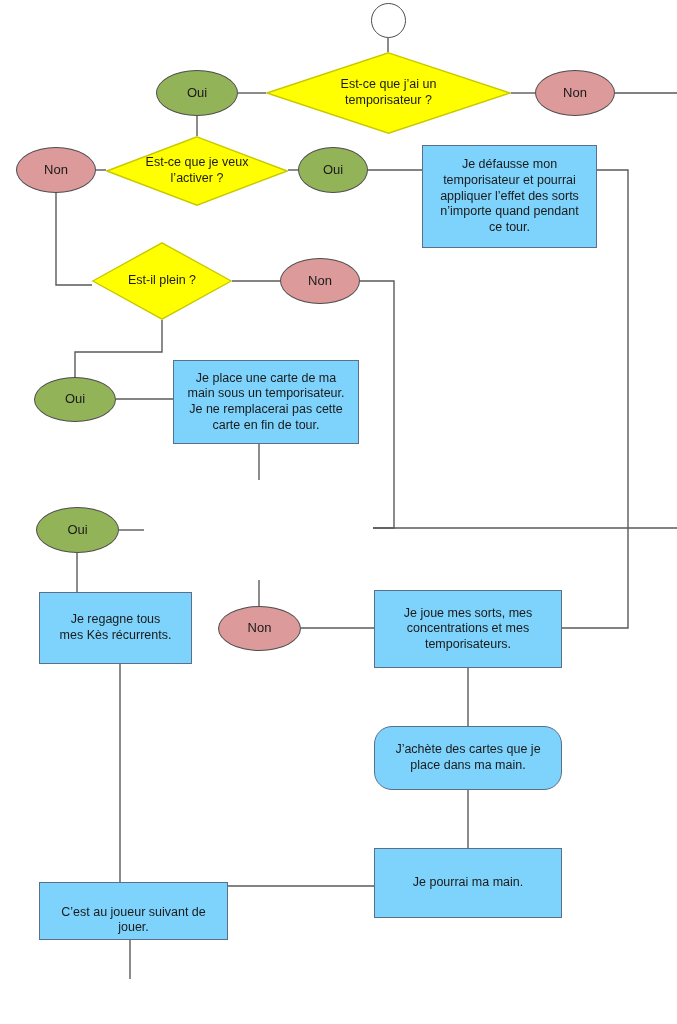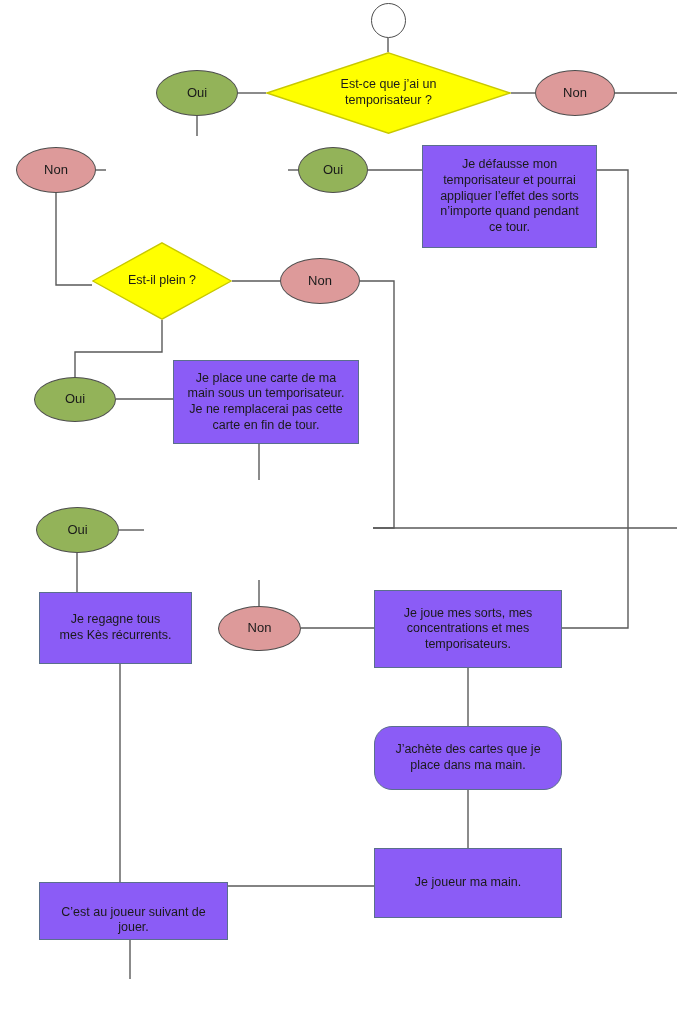--- a/index.html
+++ b/index.html
@@ -39,21 +39,21 @@
     display: block;
     width: 100%;
     white-space: pre-line;
   }
   .terminator {
     border: 1.3px solid #4d4d4d;
     border-radius: 50%;
     background: #ffffff;
   }
   .process {
-    background: #8b5cf6;
+    background: #7dd3fc;
     border: 1.3px solid #5a6f8c;
     font-size: 12.5px;
     padding: 3px 6px;
   }
   .decision {
     background: transparent;
     font-size: 12.5px;
   }
   .decision .dshape {
     position: absolute;
@@ -144,20 +144,27 @@
   </div>
 
   <div class="node ellipse yes" style="left:140px; top:70px; width:82px; height:46px;">
     <span class="lbl">Oui</span>
   </div>
 
   <div class="node ellipse no" style="left:519px; top:70px; width:80px; height:46px;">
     <span class="lbl">Non</span>
   </div>
 
+  <div class="node decision" style="left:90px; top:136px; width:182px; height:70px;">
+    <svg class="dshape" viewBox="0 0 182 70" preserveAspectRatio="none">
+      <polygon points="91,0.8 181.2,35 91,69.2 0.8,35" fill="#ffff00" stroke="#c8c800" stroke-width="1.4"></polygon>
+    </svg>
+    <span class="lbl">Est-ce que je veux
+l’activer ?</span>
+  </div>
 
   <div class="node ellipse no" style="left:0px; top:147px; width:80px; height:46px;">
     <span class="lbl">Non</span>
   </div>
 
   <div class="node ellipse yes" style="left:282px; top:147px; width:70px; height:46px;">
     <span class="lbl">Oui</span>
   </div>
 
   <div class="node process" style="left:406px; top:145px; width:175px; height:103px;">
@@ -209,21 +216,21 @@
 concentrations et mes
 temporisateurs.</span>
   </div>
 
   <div class="node process" style="left:358px; top:726px; width:188px; height:64px;border-radius:18px;">
     <span class="lbl">J’achète des cartes que je
 place dans ma main.</span>
   </div>
 
   <div class="node process" style="left:358px; top:848px; width:188px; height:70px;">
-    <span class="lbl">Je joueur ma main.</span>
+    <span class="lbl">Je pourrai ma main.</span>
   </div>
 
   <div class="node process" style="left:23px; top:882px; width:189px; height:58px;align-items:flex-end;">
     <span class="lbl">C’est au joueur suivant de
 jouer.</span>
   </div>
 
   <div class="node terminator" style="left:95px; top:986px; width:37px; height:36px;">
     <span class="lbl"></span>
   </div>

